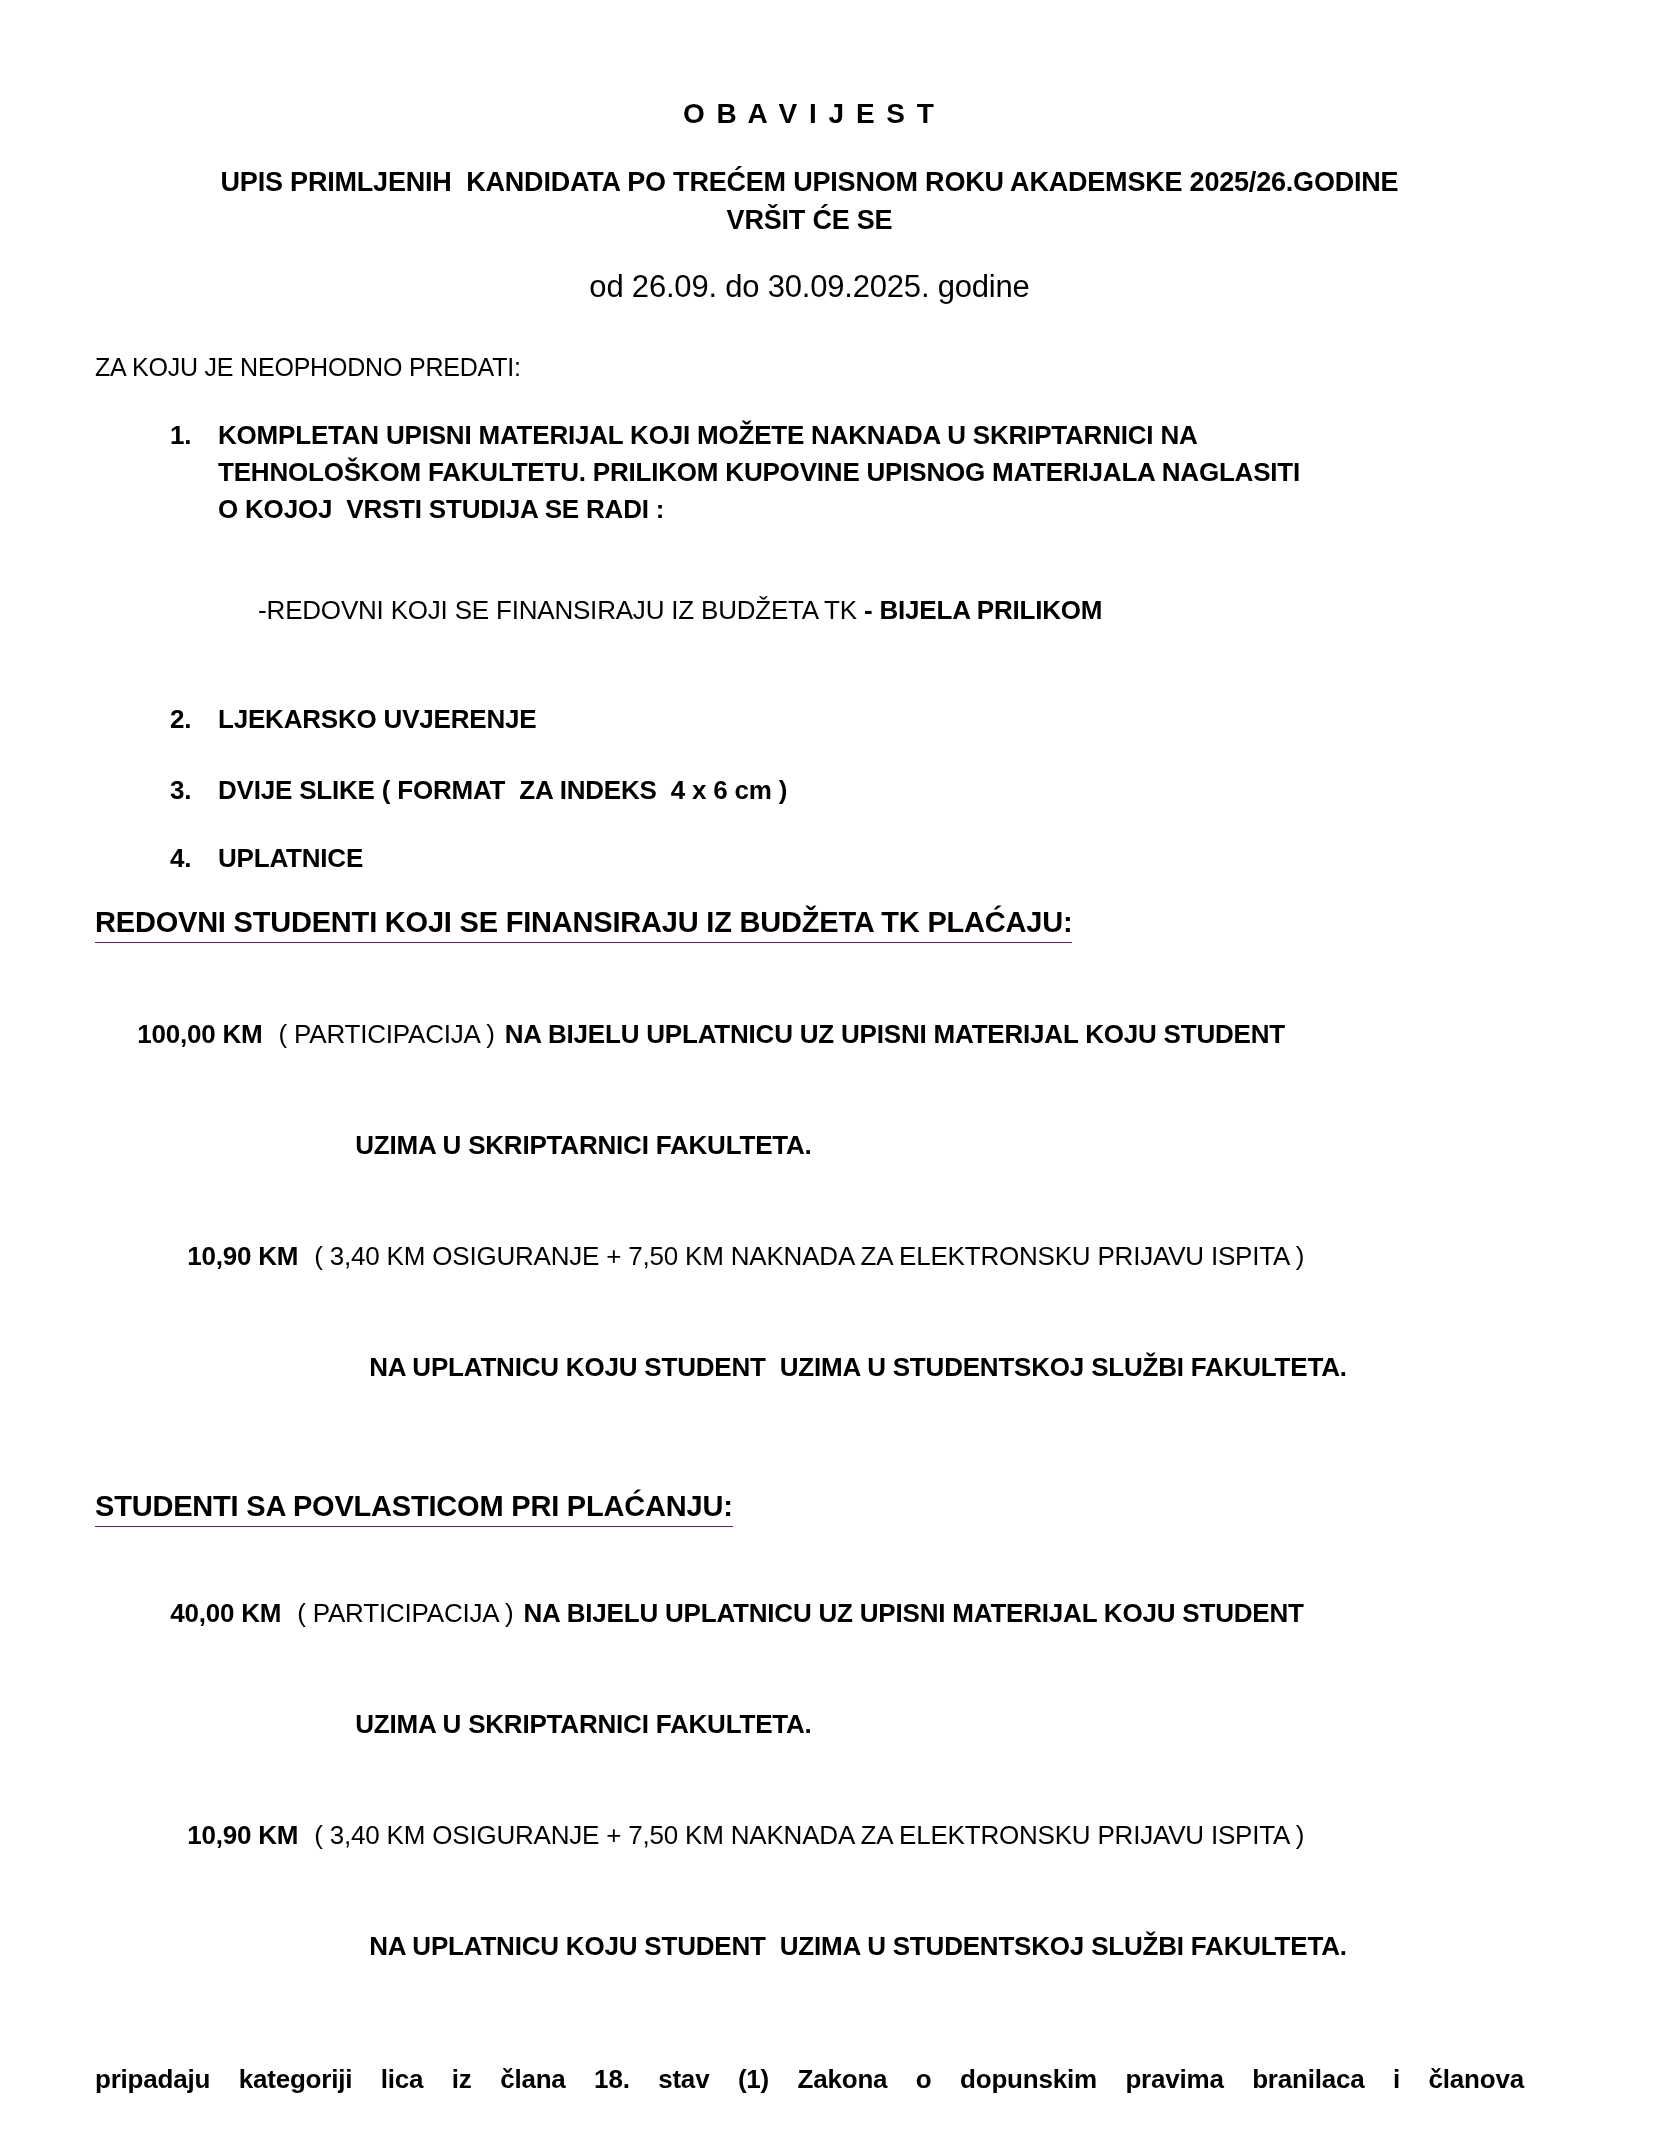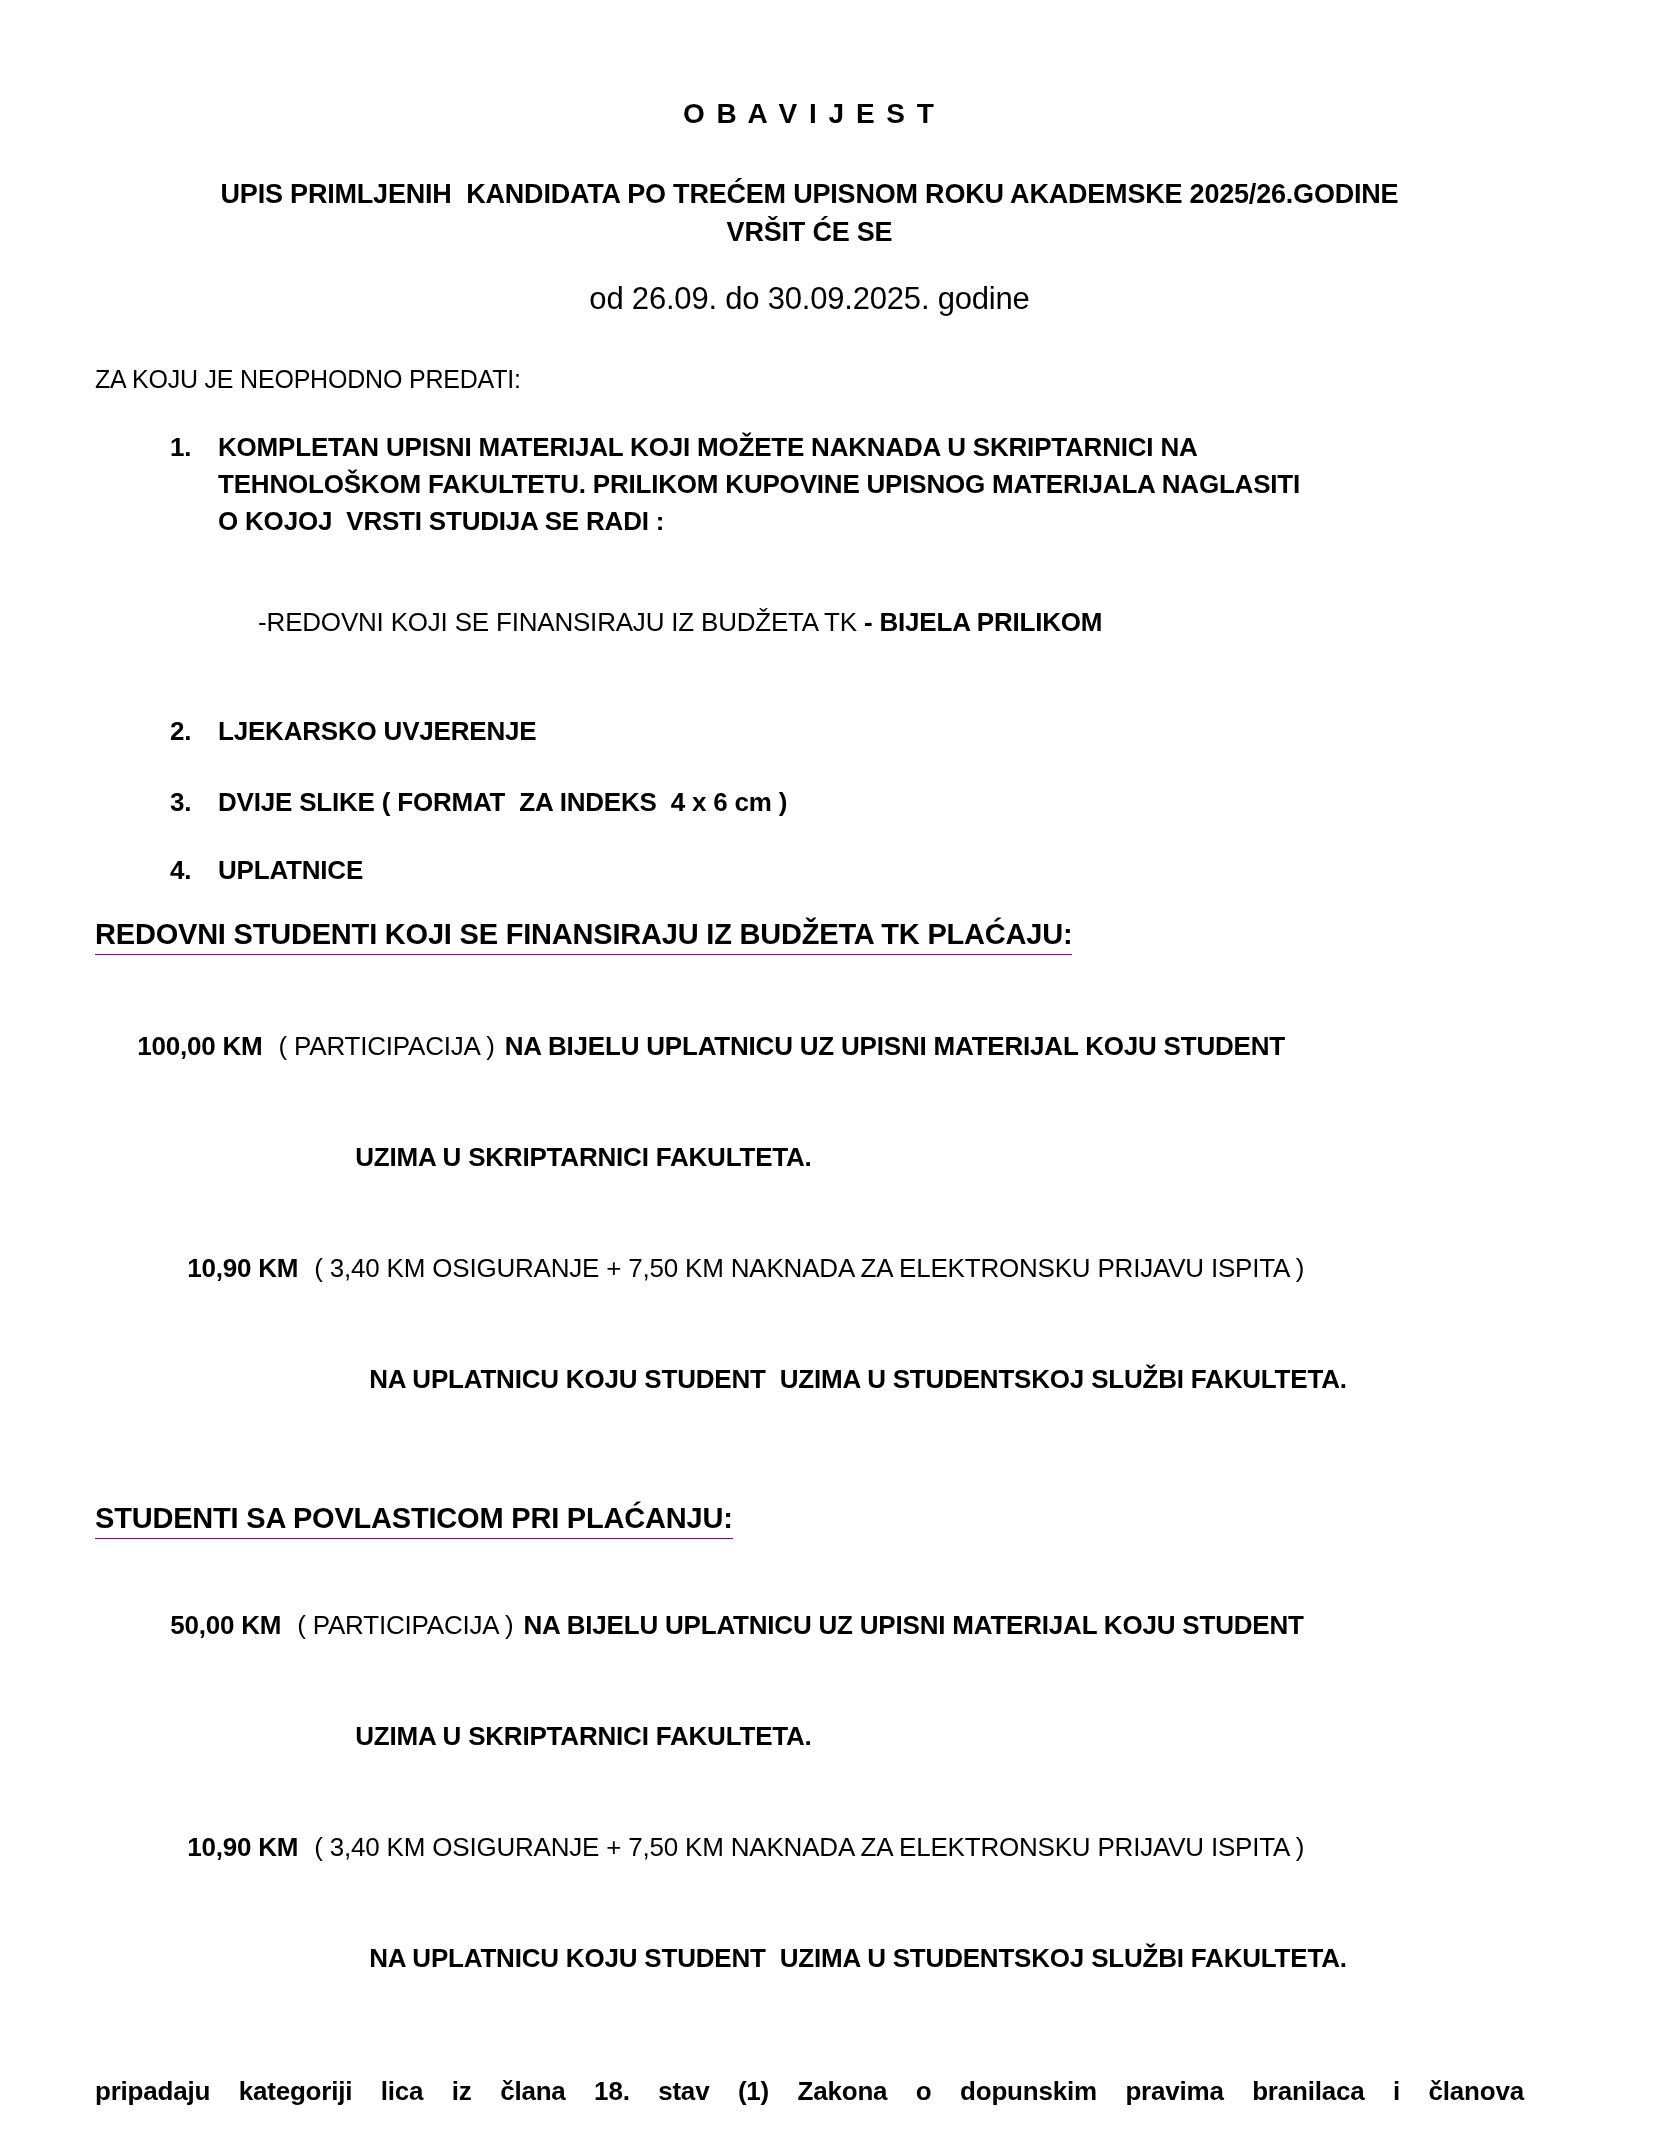--- a/index.html
+++ b/index.html
@@ -29,21 +29,21 @@
     font-size: 28px;
     font-weight: bold;
     line-height: 34px;
     text-align: center;
     letter-spacing: 2px;
     white-space: pre;
   }
 
   
   .subtitle {
-    margin-top: 44px;
+    margin-top: 32px;
     font-size: 27px;
     font-weight: bold;
     line-height: 38px;
     text-align: center;
   }
 
   
   .date-line {
     margin-top: 30px;
     font-size: 31px;
@@ -200,21 +200,21 @@
       <span class="bld">NA UPLATNICU KOJU STUDENT  UZIMA U STUDENTSKOJ SLUŽBI FAKULTETA.</span>
     </div>
   </div>
 
   <div class="hwrap hwrap2">
     <span class="section-heading">STUDENTI SA POVLASTICOM PRI PLAĆANJU:</span>
   </div>
 
   <div class="fees fees2">
     <div class="fee-line ind-a2">
-      <span class="amt">50,00 KM</span><span class="paren">( PARTICIPACIJA )</span><span class="bld">NA BIJELU UPLATNICU UZ UPISNI MATERIJAL KOJU STUDENT</span>
+      <span class="amt">40,00 KM</span><span class="paren">( PARTICIPACIJA )</span><span class="bld">NA BIJELU UPLATNICU UZ UPISNI MATERIJAL KOJU STUDENT</span>
     </div>
     <div class="fee-line ind-b">
       <span class="bld">UZIMA U SKRIPTARNICI FAKULTETA.</span>
     </div>
     <div class="fee-line ind-c">
       <span class="amt">10,90 KM</span><span class="paren">( 3,40 KM OSIGURANJE + 7,50 KM NAKNADA ZA ELEKTRONSKU PRIJAVU ISPITA )</span>
     </div>
     <div class="fee-line ind-d">
       <span class="bld">NA UPLATNICU KOJU STUDENT  UZIMA U STUDENTSKOJ SLUŽBI FAKULTETA.</span>
     </div>

